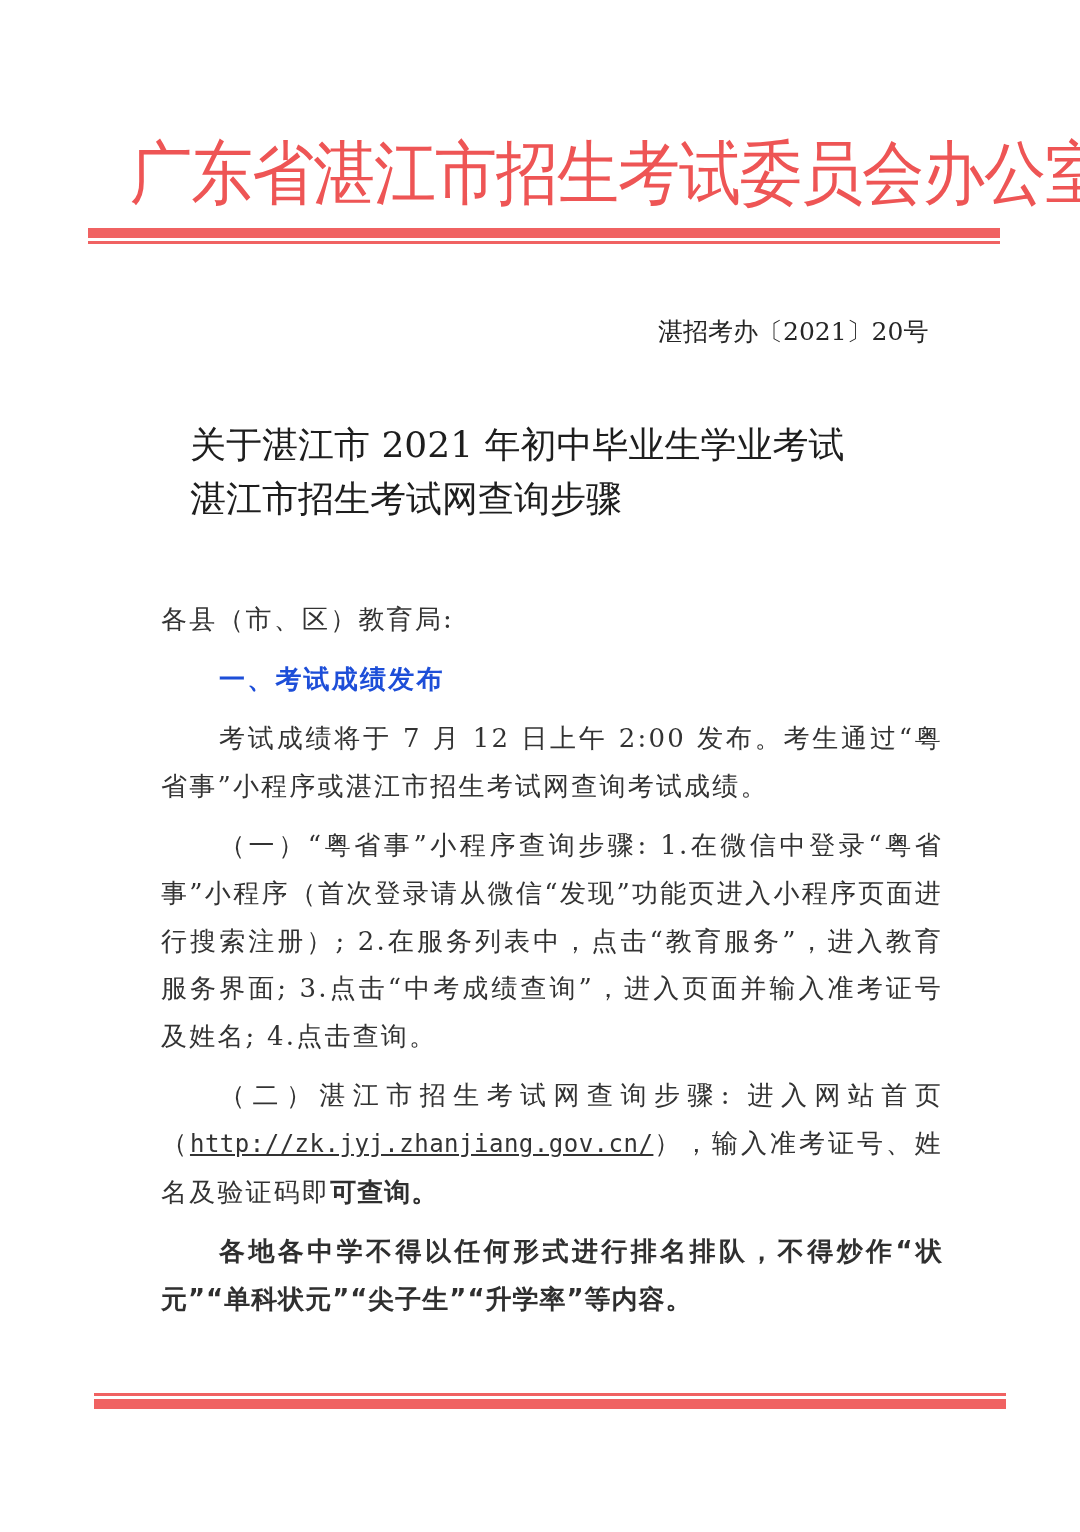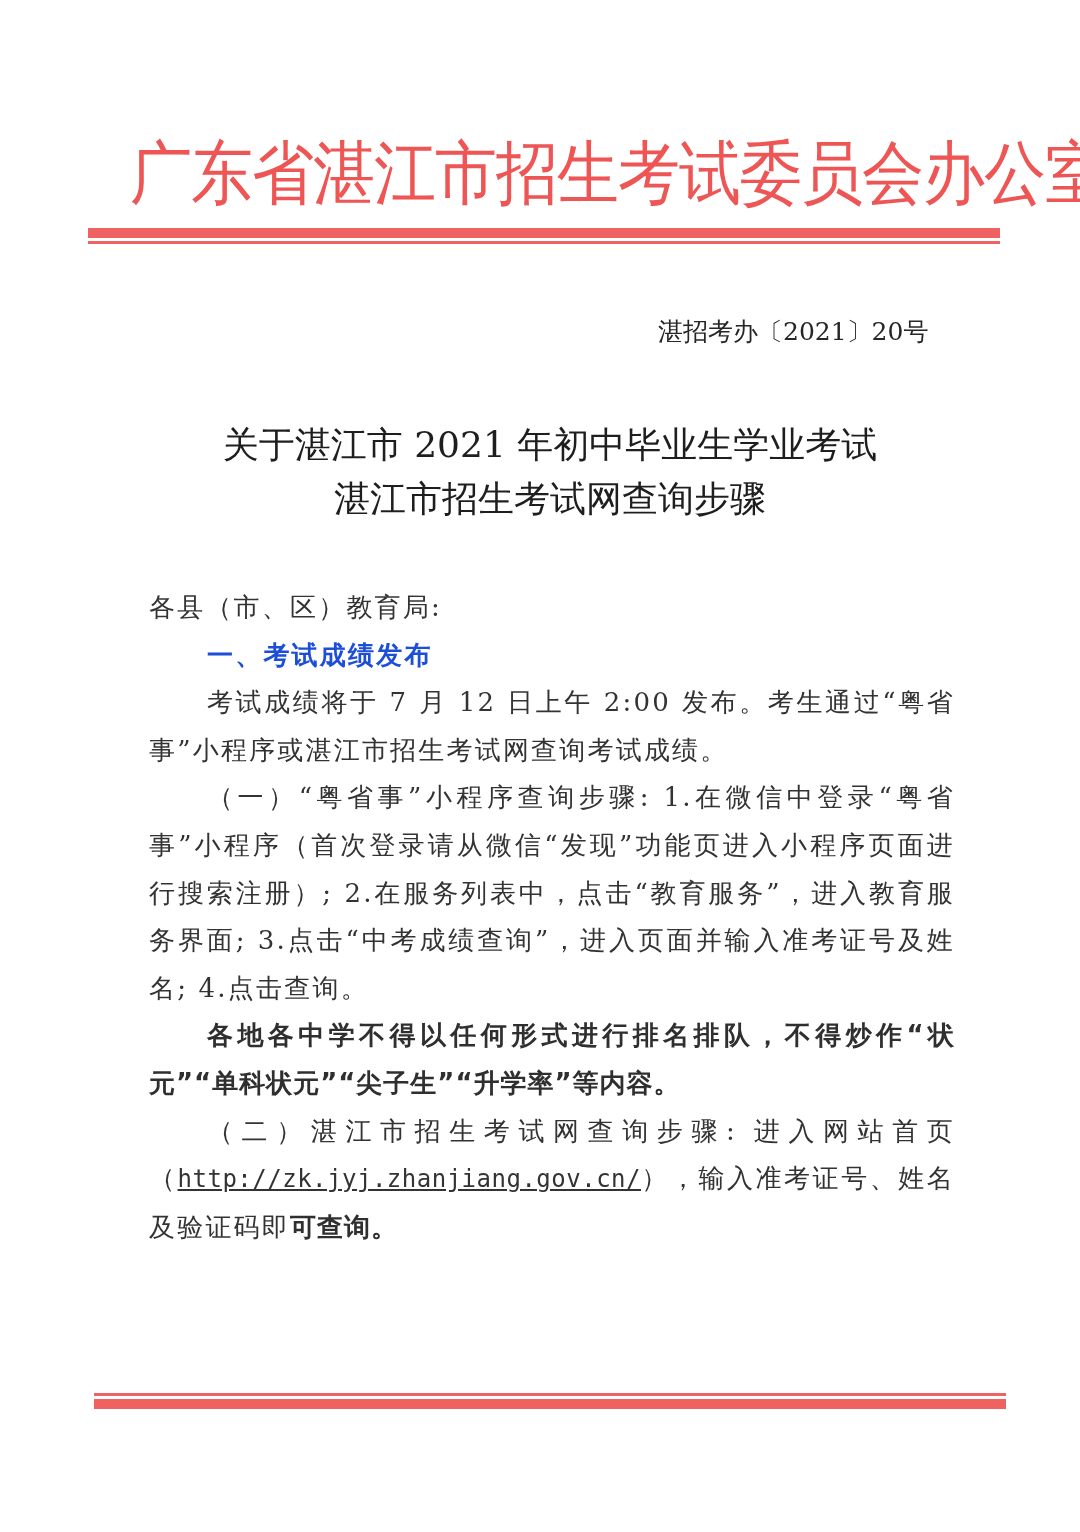--- a/index.html
+++ b/index.html
@@ -5,26 +5,26 @@
   html, body { margin:0; padding:0; background:#ffffff; }
   body { width:1080px; height:1532px; position:relative; overflow:hidden;
          font-family:"DejaVu Serif", "Liberation Serif", serif; color:#2a2a2a; }
   .masthead { position:absolute; left:130px; top:128px; width:830px; height:90px;
               color:#ee5555; font-family:"DejaVu Serif", serif; font-size:62px;
               line-height:90px; letter-spacing:-1px; white-space:nowrap;
               transform:scaleY(1.12); transform-origin:left center; }
   .rule { position:absolute; background:#f06262; }
   .doc-number { position:absolute; left:658px; top:310px; font-size:25px;
                 line-height:44px; white-space:nowrap; color:#262626; }
-  .title { position:absolute; left:190px; top:418px; width:720px; text-align:center;
+  .title { position:absolute; left:190px; top:418px; width:720px; text-align:left;
            font-size:36px; line-height:54px; color:#1e1e1e; }
   .title div { white-space:nowrap; }
   .body { position:absolute; left:149px; top:584px; width:806px;
           font-size:26px; line-height:47.6px; color:#333; letter-spacing:2.2px; }
-  .body p { margin:0; text-align:justify; }
+  .body p { margin:12px; text-align:justify; }
   .indent { text-indent:58px; }
   .heading { font-family:"DejaVu Sans", sans-serif; font-weight:bold; color:#1d4ed8; }
   .strong { font-family:"DejaVu Sans", sans-serif; font-weight:bold; letter-spacing:1px; color:#2f2f2f; }
   .link { text-decoration:underline; color:#333; letter-spacing:0.5px; font-family:"DejaVu Sans Mono", monospace; font-size:24px; }
 </style>
 </head>
 <body>
 
 <div>
   <div class="masthead">广东省湛江市招生考试委员会办公室</div>
@@ -37,20 +37,20 @@
 <div class="title">
   <div>关于湛江市 2021 年初中毕业生学业考试</div>
   <div>湛江市招生考试网查询步骤</div>
 </div>
 
 <div class="body">
   <p>各县（市、区）教育局:</p>
   <p class="indent heading">一、考试成绩发布</p>
   <p class="indent">考试成绩将于 7 月 12 日上午 2:00 发布。考生通过“粤省事”小程序或湛江市招生考试网查询考试成绩。</p>
   <p class="indent">（一）“粤省事”小程序查询步骤: 1.在微信中登录“粤省事”小程序（首次登录请从微信“发现”功能页进入小程序页面进行搜索注册）; 2.在服务列表中，点击“教育服务”，进入教育服务界面; 3.点击“中考成绩查询”，进入页面并输入准考证号及姓名; 4.点击查询。</p>
+  <p class="indent"><span>（二）湛江市招生考试网查询步骤: 进入网站首页（</span><span class="link">http://zk.jyj.zhanjiang.gov.cn/</span><span>），输入准考证号、姓名及验证码即</span><span class="strong">可查询。</span></p>
   <p class="indent strong">各地各中学不得以任何形式进行排名排队，不得炒作“状元”“单科状元”“尖子生”“升学率”等内容。</p>
-  <p class="indent"><span>（二）湛江市招生考试网查询步骤: 进入网站首页（</span><span class="link">http://zk.jyj.zhanjiang.gov.cn/</span><span>），输入准考证号、姓名及验证码即</span><span class="strong">可查询。</span></p>
 </div>
 
 <div>
   <div class="rule" style="left:94px; top:1393px; width:912px; height:3px;"></div>
   <div class="rule" style="left:94px; top:1399px; width:912px; height:10px;"></div>
 </div>
 
 </body></html>

